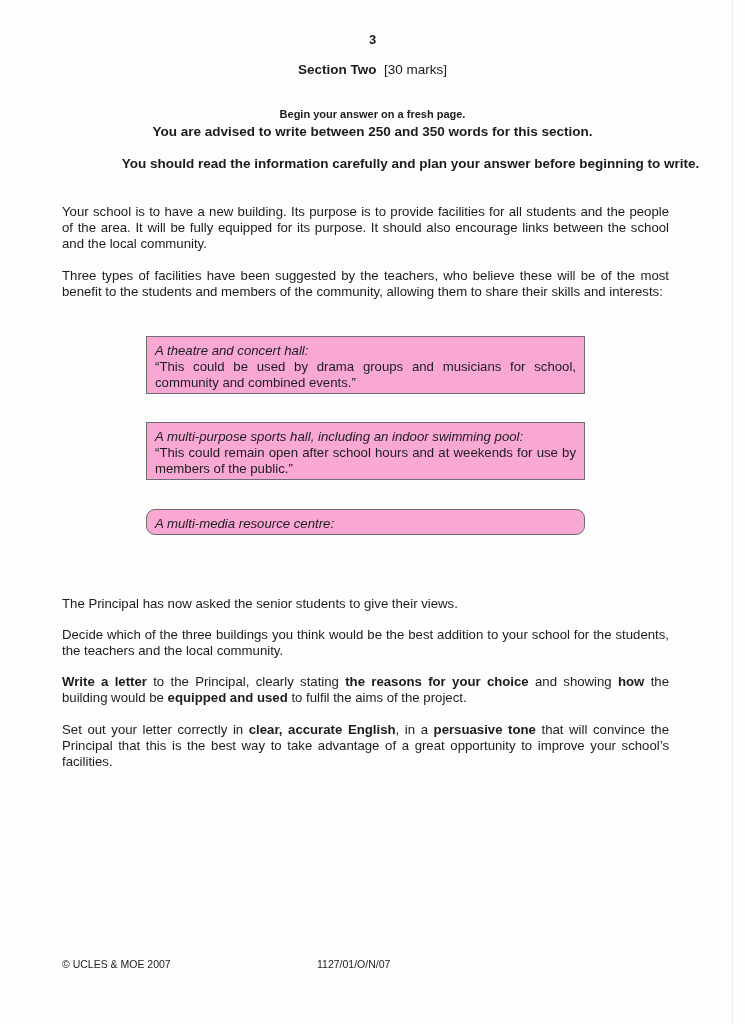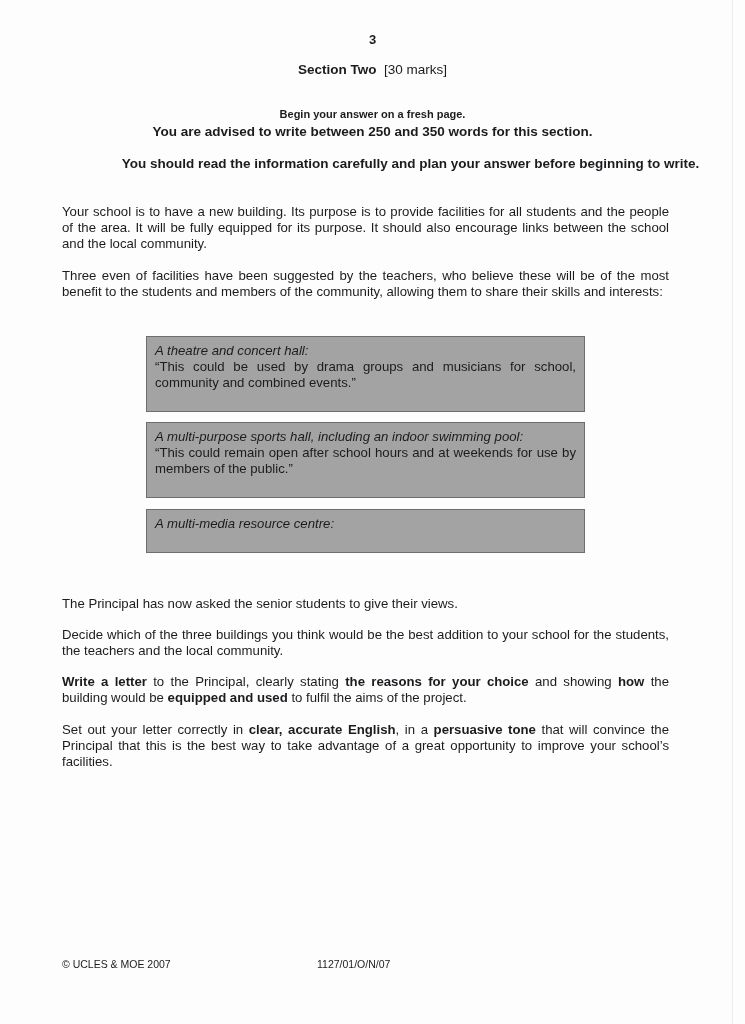--- a/index.html
+++ b/index.html
@@ -32,27 +32,27 @@
   .p2 { top: 268px; }
   .p3 { top: 596px; }
   .p4 { top: 627px; }
   .p5 { top: 674px; }
   .p6 { top: 722px; }
   .para b { font-weight: bold; }
 
   .box {
     position: absolute; left: 146px; width: 421px;
     border: 1px solid #6d6d72;
-    padding: 6px 8px 20px 8px;
+    padding: 6px 8px 2px 8px;
     font-size: 13.2px; line-height: 16px;
-    background: #a3a3a3;
+    background: #f9a8d4;
   }
   .box1 { top: 336px; }
   .box2 { top: 422px; }
-  .box3 { top: 509px; }
+  .box3 { top: 509px; border-radius: 9px; }
   .box .heading { font-style: italic; display: block; }
   .box .quote { display: block; text-align: justify; }
 
   .footer-left { left: 62px; top: 958px; font-size: 10.5px; }
   .footer-center { left: 317px; top: 958px; font-size: 10.5px; }
 </style>
 </head>
 <body>
 
 <div class="page-edge"></div>
@@ -62,21 +62,21 @@
 <div class="abs center section-title">
   <span class="b">Section Two</span>&nbsp;
   <span>[30 marks]</span>
 </div>
 
 <div class="abs center instr1">Begin your answer on a fresh page.</div>
 <div class="abs center instr2">You are advised to write between 250 and 350 words for this section.</div>
 <div class="abs center instr3">You should read the information carefully and plan your answer before beginning to write.</div>
 
 <p class="para p1" style="margin:0">Your school is to have a new building. Its purpose is to provide facilities for all students and the people of the area. It will be fully equipped for its purpose. It should also encourage links between the school and the local community.</p>
-<p class="para p2" style="margin:0">Three even of facilities have been suggested by the teachers, who believe these will be of the most benefit to the students and members of the community, allowing them to share their skills and interests:</p>
+<p class="para p2" style="margin:0">Three types of facilities have been suggested by the teachers, who believe these will be of the most benefit to the students and members of the community, allowing them to share their skills and interests:</p>
 
 <div class="box box1">
   <span class="heading">A theatre and concert hall:</span>
   <span class="quote">“This could be used by drama groups and musicians for school, community and combined events.”</span>
 </div>
 
 <div class="box box2">
   <span class="heading">A multi-purpose sports hall, including an indoor swimming pool:</span>
   <span class="quote">“This could remain open after school hours and at weekends for use by members of the public.”</span>
 </div>

